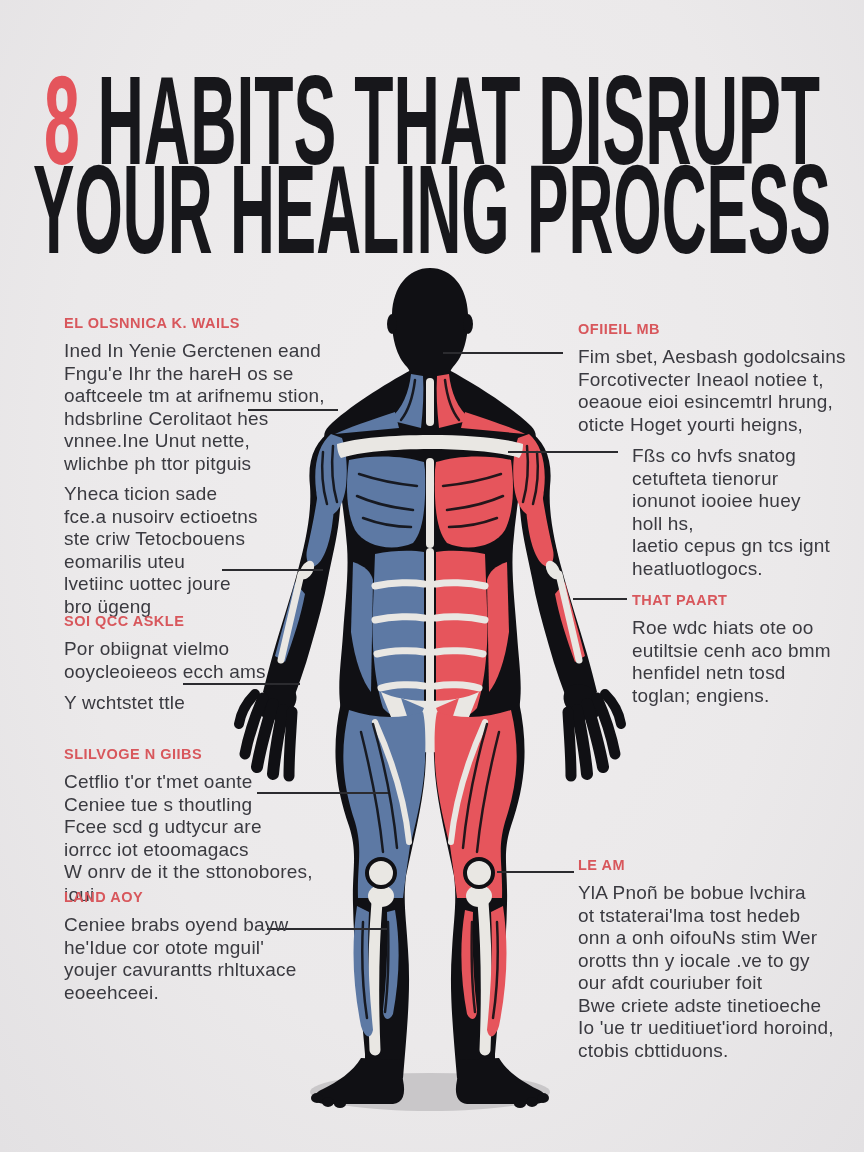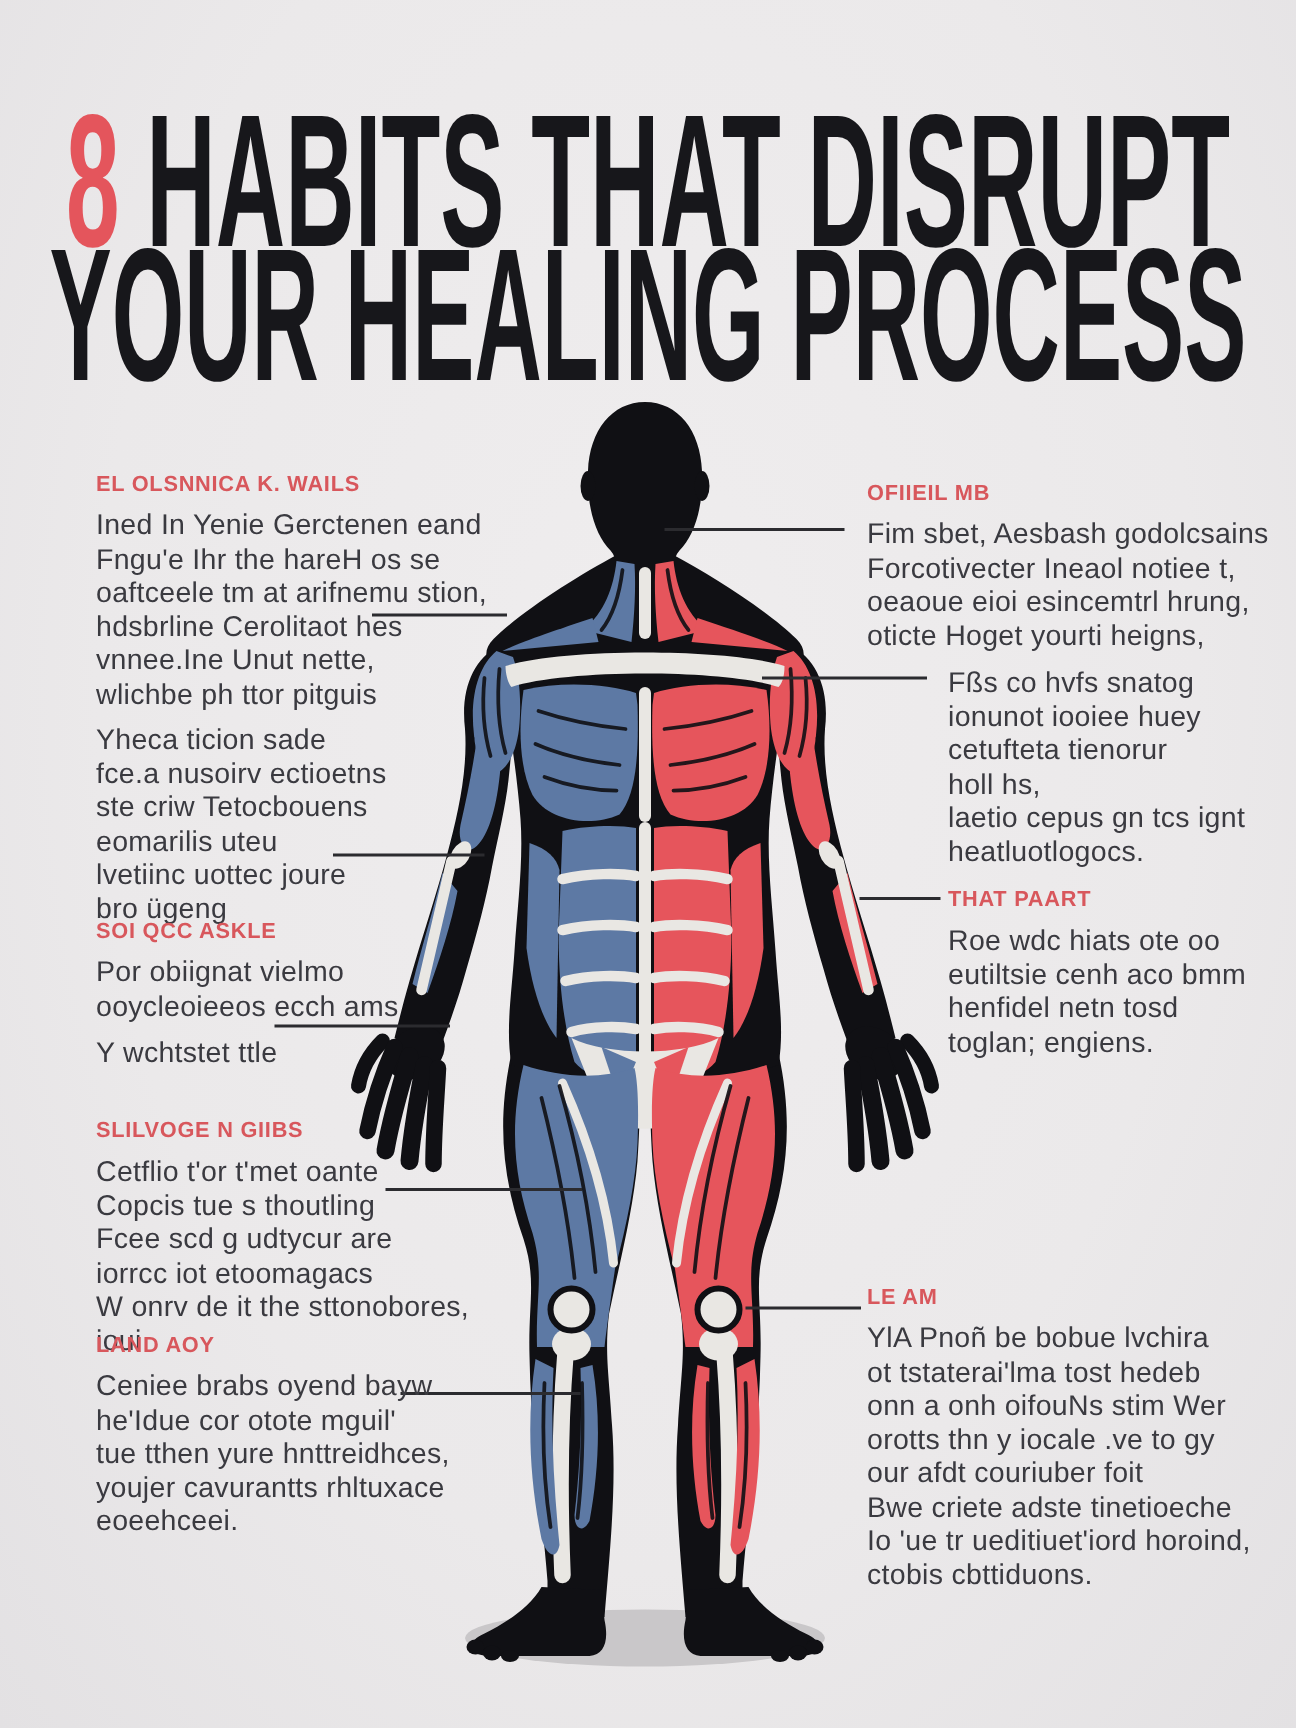--- a/index.html
+++ b/index.html
@@ -217,48 +217,47 @@
   <div class="annotation" style="left:64px;top:612px;width:230px">
     <div class="heading">SOI QCC ASKLE</div>
     <div class="body-line">Por obiignat vielmo</div>
     <div class="body-line">ooycleoieeos ecch ams</div>
     <div class="body-line gap">Y wchtstet ttle</div>
   </div>
 
   <div class="annotation" style="left:64px;top:745px;width:230px">
     <div class="heading">SLILVOGE N GIIBS</div>
     <div class="body-line">Cetflio t'or t'met oante</div>
-    <div class="body-line">Copcis tue s thoutling</div>
+    <div class="body-line">Ceniee tue s thoutling</div>
     <div class="body-line">Fcee scd g udtycur are</div>
     <div class="body-line">iorrcc iot etoomagacs</div>
     <div class="body-line">W onrv de it the sttonobores,</div>
     <div class="body-line">ioui</div>
   </div>
 
   <div class="annotation" style="left:64px;top:888px;width:230px">
     <div class="heading">LAND AOY</div>
     <div class="body-line">Ceniee brabs oyend bayw</div>
     <div class="body-line">he'Idue cor otote mguil'</div>
-    <div class="body-line">tue tthen yure hnttreidhces,</div>
     <div class="body-line">youjer cavurantts rhltuxace</div>
     <div class="body-line">eoeehceei.</div>
   </div>
 
   <div class="annotation" style="left:578px;top:320px;width:260px">
     <div class="heading">OFIIEIL MB</div>
     <div class="body-line">Fim sbet, Aesbash godolcsains</div>
     <div class="body-line">Forcotivecter Ineaol notiee t,</div>
     <div class="body-line">oeaoue eioi esincemtrl hrung,</div>
     <div class="body-line">oticte Hoget yourti heigns,</div>
   </div>
 
   <div class="annotation" style="left:632px;top:445px;width:220px">
     <div class="body-line">Fßs co hvfs snatog</div>
+    <div class="body-line">cetufteta tienorur</div>
     <div class="body-line">ionunot iooiee huey</div>
-    <div class="body-line">cetufteta tienorur</div>
     <div class="body-line">holl hs,</div>
     <div class="body-line">laetio cepus gn tcs ignt</div>
     <div class="body-line">heatluotlogocs.</div>
   </div>
 
   <div class="annotation" style="left:632px;top:591px;width:220px">
     <div class="heading">THAT PAART</div>
     <div class="body-line">Roe wdc hiats ote oo</div>
     <div class="body-line">eutiltsie cenh aco bmm</div>
     <div class="body-line">henfidel netn tosd</div>

